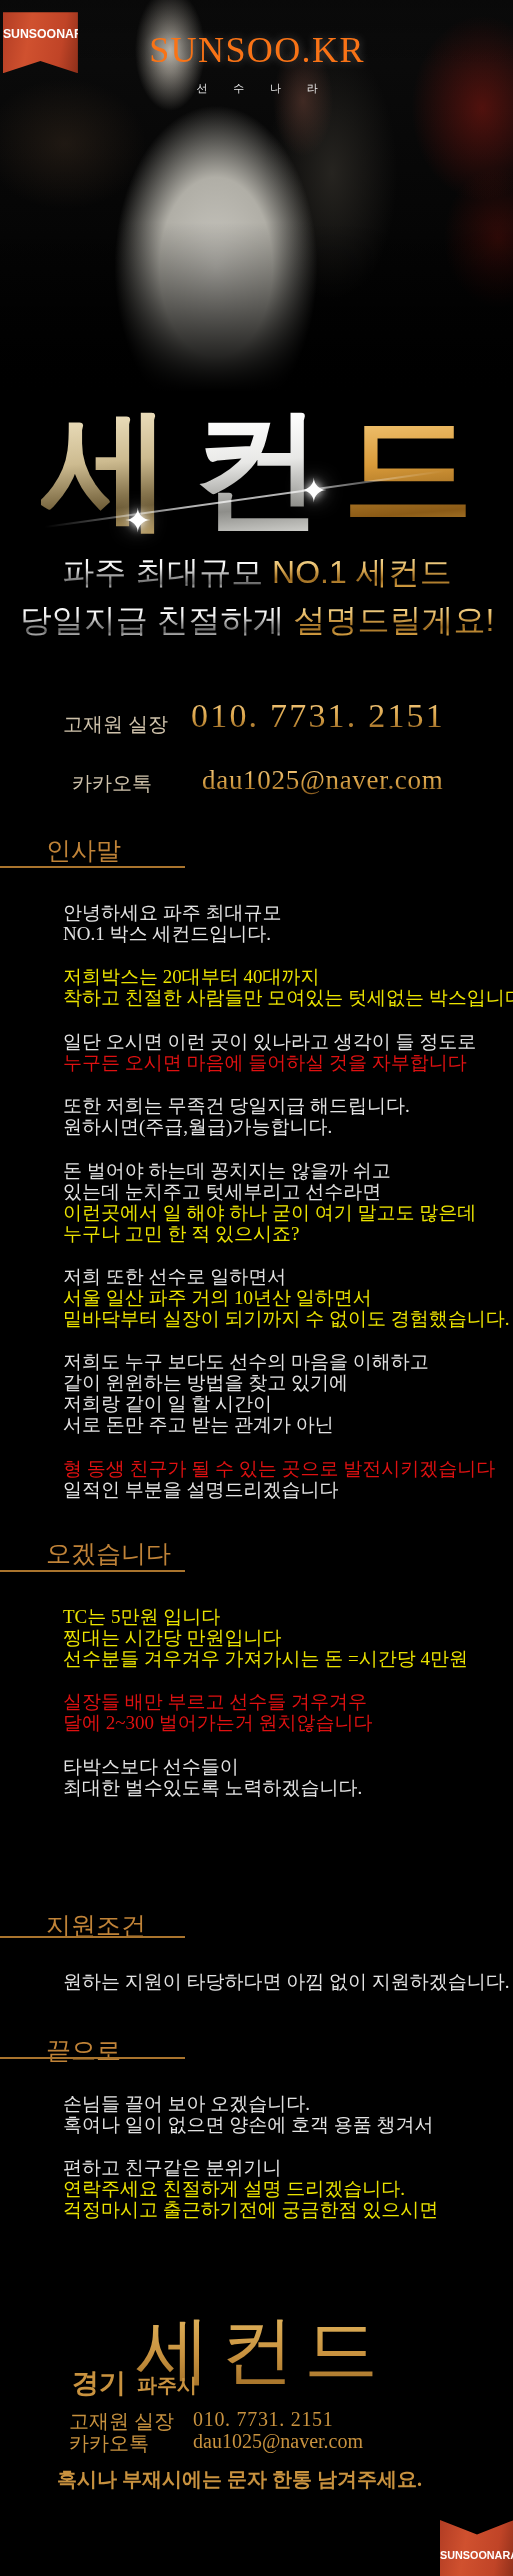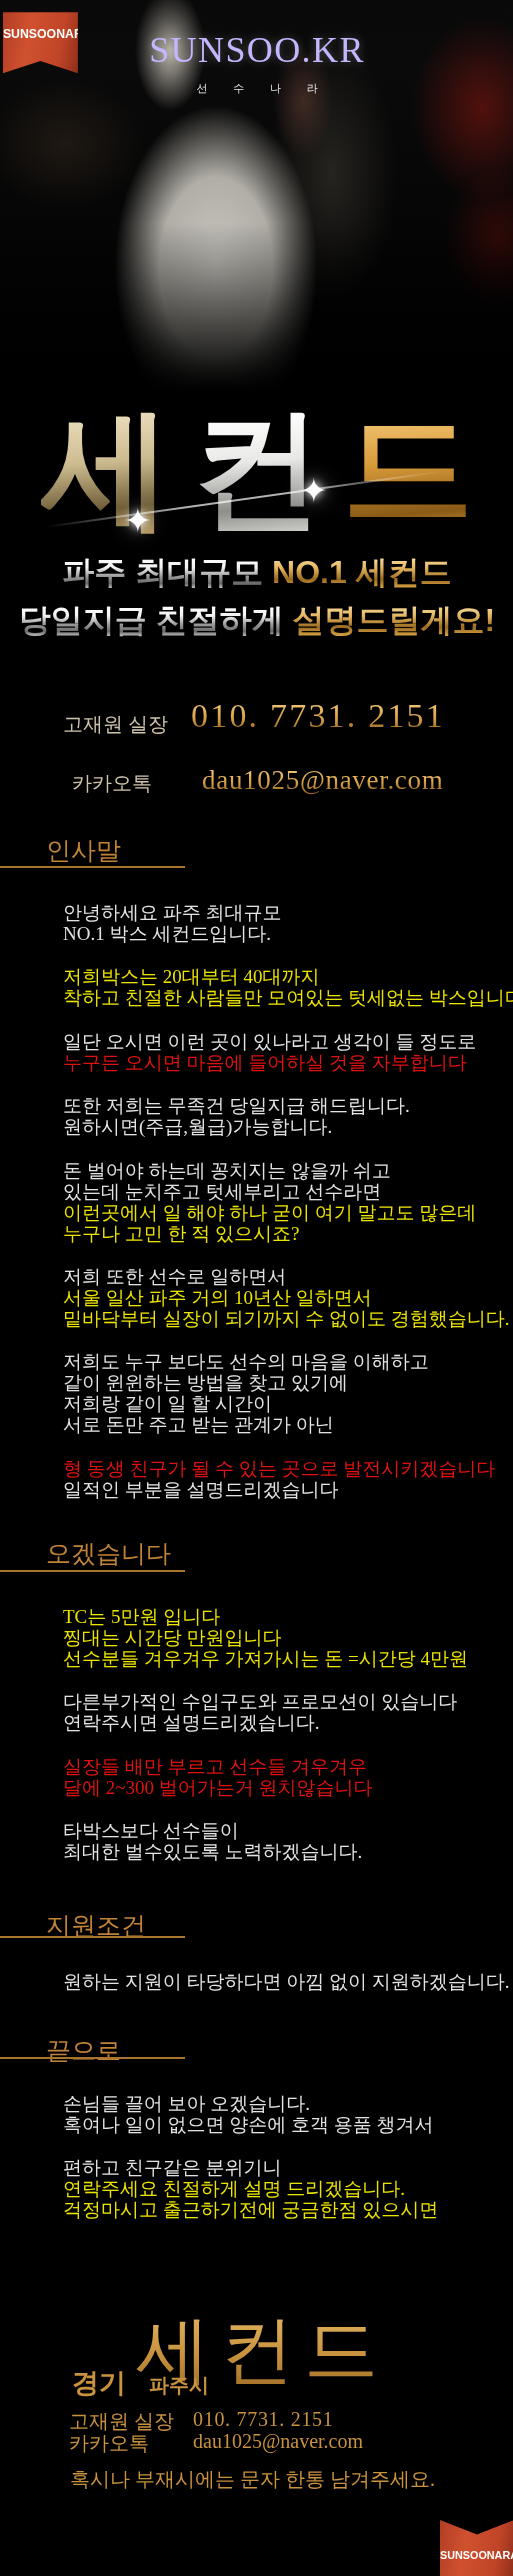--- a/index.html
+++ b/index.html
@@ -23,42 +23,42 @@
   
   .ribbon{position:absolute;background:linear-gradient(100deg,#b23d24,#d0512f 35%,#c04427 75%,#8e2f1a);
       color:#fff;font-family:"Liberation Sans",sans-serif;font-weight:bold;text-align:center;
       box-sizing:border-box;}
   .ribbon-top{left:2.9px;top:12.3px;width:75px;height:61px;font-size:12.3px;padding-top:15px;
       clip-path:polygon(0 0,100% 0,100% 100%,50% 80%,0 100%);}
   .ribbon-bottom{left:440px;top:2520px;width:74px;height:56px;font-size:10.8px;padding-top:29px;
       clip-path:polygon(0 0,50% 26%,100% 0,100% 100%,0 100%);}
 
   
-  .site-title{position:absolute;left:0;top:29px;width:100%;text-align:center;color:#c4b5fd;
+  .site-title{position:absolute;left:0;top:29px;width:100%;text-align:center;color:#f97316;
       font-size:36px;letter-spacing:1.4px;text-shadow:0 0 10px rgba(255,255,255,.3);}
   .site-sub{position:absolute;left:0;top:81px;width:100%;text-align:center;color:#eaeaea;
       font-size:11px;letter-spacing:11.5px;text-indent:11.5px;}
 
   
   .big-title{position:absolute;left:0;top:395px;width:100%;text-align:center;font-weight:bold;
       font-size:131px;line-height:148px;letter-spacing:20px;text-indent:20px;white-space:nowrap;}
   .big-title .ch{-webkit-background-clip:text;background-clip:text;color:transparent;}
   .ch1{background-image:linear-gradient(175deg,#efe3c2 10%,#cdbb90 45%,#6e5c36 75%,#b99d62 95%);}
   .ch2{background-image:linear-gradient(175deg,#ffffff 15%,#e8e8e6 45%,#8e8e8a 75%,#d8d8d4 95%);}
   .ch3{background-image:linear-gradient(175deg,#f4c878 12%,#d99b3a 45%,#8a5a16 78%,#c8963e 95%);}
   .streak{position:absolute;left:43px;top:498px;width:404px;height:2.2px;transform:rotate(-8deg);
       background:linear-gradient(90deg,rgba(255,255,255,0),rgba(255,255,255,.7) 35%,rgba(255,255,255,.7) 62%,rgba(255,255,255,0));}
   .spark{position:absolute;color:#fff;font-size:33px;line-height:33px;
       text-shadow:0 0 8.7px #fff,0 0 20px rgba(255,255,255,.8);}
   .spark1{left:124px;top:505px;}
   .spark2{left:300px;top:475px;}
 
   
   .headline{position:absolute;left:0;width:100%;text-align:center;white-space:nowrap;
-      font-family:"Liberation Sans",sans-serif;font-weight:bold;font-size:32px;}
+      font-family:"Liberation Sans",sans-serif;font-weight:normal;font-size:32px;}
   .h1{top:551px;}.h2{top:599px;}
   .metal{-webkit-background-clip:text;background-clip:text;color:transparent;}
   .metal-silver{background-image:linear-gradient(180deg,#ffffff 8%,#f2f2f2 38%,#9a9a9a 62%,#6a6a6a 82%,#c9c9c9 96%);}
   .metal-gold{background-image:linear-gradient(180deg,#f6dfa0 8%,#e3b45e 40%,#9a6a20 70%,#d8a346 95%);}
 
   
   .contact-label{position:absolute;color:#cfc2ab;font-size:20px;white-space:nowrap;}
   .cl-manager{left:63px;top:711px;}
   .cl-kakao{left:72px;top:770px;}
   .contact-value{position:absolute;white-space:nowrap;-webkit-background-clip:text;background-clip:text;color:transparent;
@@ -74,31 +74,31 @@
   #sec1-h{top:1537px}#sec1-u{top:1570px}#sec1-b{top:1606px}
   #sec2-h{top:1909px}#sec2-u{top:1936px}#sec2-b{top:1971px}
   #sec3-h{top:2034px}#sec3-u{top:2057px}#sec3-b{top:2093px}
   .line{margin:0;font-size:19px;line-height:21px;white-space:nowrap;}
   .para + .para{margin-top:22.4px;}
   [data-color="white"]{color:#e3e3e3;}
   [data-color="yellow"]{color:#ebe300;}
   [data-color="red"]{color:#df1111;}
 
   
-  .footer-region{position:absolute;left:72px;top:2356px;display:flex;align-items:baseline;gap:23px;
+  .footer-region{position:absolute;left:72px;top:2356px;display:flex;align-items:baseline;gap:11px;
       color:#c8923f;font-family:"Liberation Sans",sans-serif;font-weight:bold;}
   .footer-region .primary{font-size:27px;}
   .footer-region .secondary{font-size:20px;margin-top:16px;}
   .footer-logo{position:absolute;left:0;top:2311px;width:100%;text-align:center;font-size:74px;line-height:79px;
       letter-spacing:10px;text-indent:10px;white-space:nowrap;-webkit-background-clip:text;background-clip:text;color:transparent;
       background-image:linear-gradient(180deg,#dcae58 10%,#c8923f 55%,#a5732a 95%);}
   .footer-text{position:absolute;color:#c8923f;font-size:20px;white-space:nowrap;}
   .fr1l{left:69px;top:2408px;}  .fr1v{left:193px;top:2408px;letter-spacing:0.7px;}
   .fr2l{left:69px;top:2430px;}  .fr2v{left:193px;top:2430px;}
-  .fnote{left:70px;top:2466px;}
+  .fnote{left:57px;top:2466px;font-weight:bold;}
 </style>
 </head>
 <body>
 
 <div class="page">
 
   <div class="hero"></div>
   <div class="hero-fade"></div>
 
   <div class="ribbon ribbon-top">
@@ -163,24 +163,20 @@
     </div>
   </div>
 
   <div class="sec-heading" id="sec1-h">오겠습니다</div>
   <div class="sec-underline" id="sec1-u"></div>
   <div class="sec-body" id="sec1-b">
     <div class="para">
       <p class="line" data-color="yellow">TC는 5만원 입니다</p>
       <p class="line" data-color="yellow">찡대는 시간당 만원입니다</p>
       <p class="line" data-color="yellow">선수분들 겨우겨우 가져가시는 돈 =시간당 4만원</p>
-    </div>
-    <div class="para">
-      <p class="line" data-color="white">다른부가적인 수입구도와 프로모션이 있습니다</p>
-      <p class="line" data-color="white">연락주시면 설명드리겠습니다.</p>
     </div>
     <div class="para">
       <p class="line" data-color="red">실장들 배만 부르고 선수들 겨우겨우</p>
       <p class="line" data-color="red">달에 2~300 벌어가는거 원치않습니다</p>
     </div>
     <div class="para">
       <p class="line" data-color="white">타박스보다 선수들이</p>
       <p class="line" data-color="white">최대한 벌수있도록 노력하겠습니다.</p>
     </div>
   </div>

